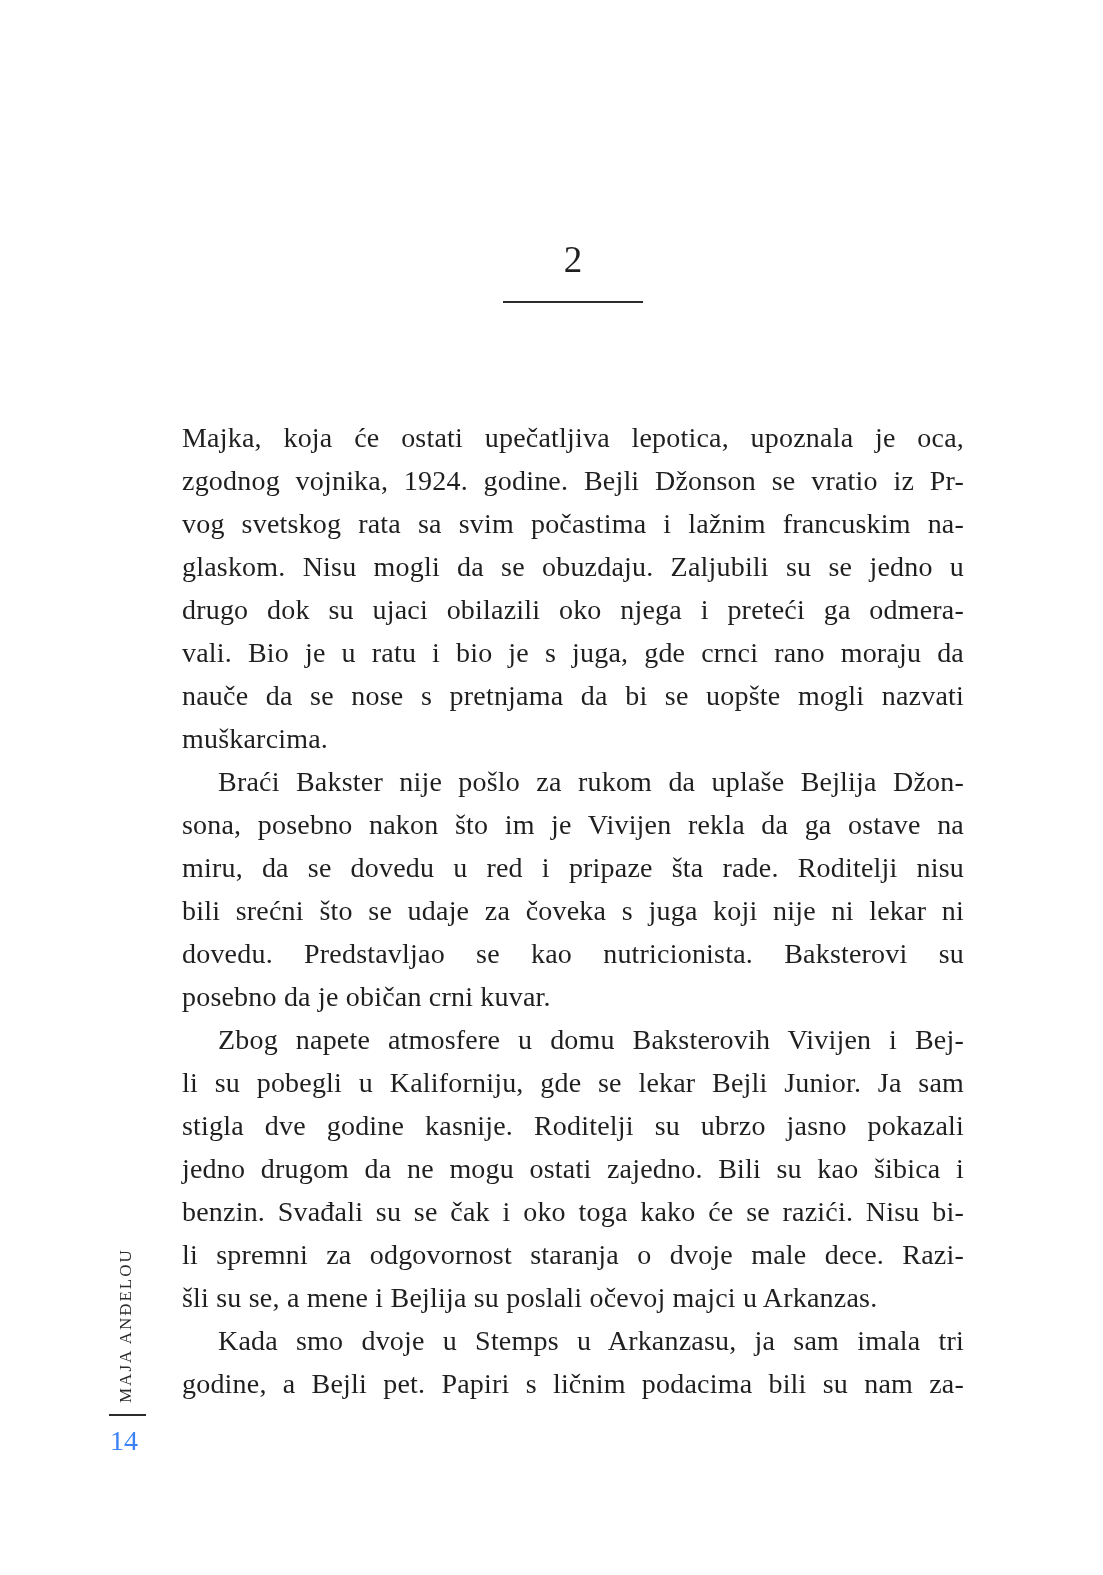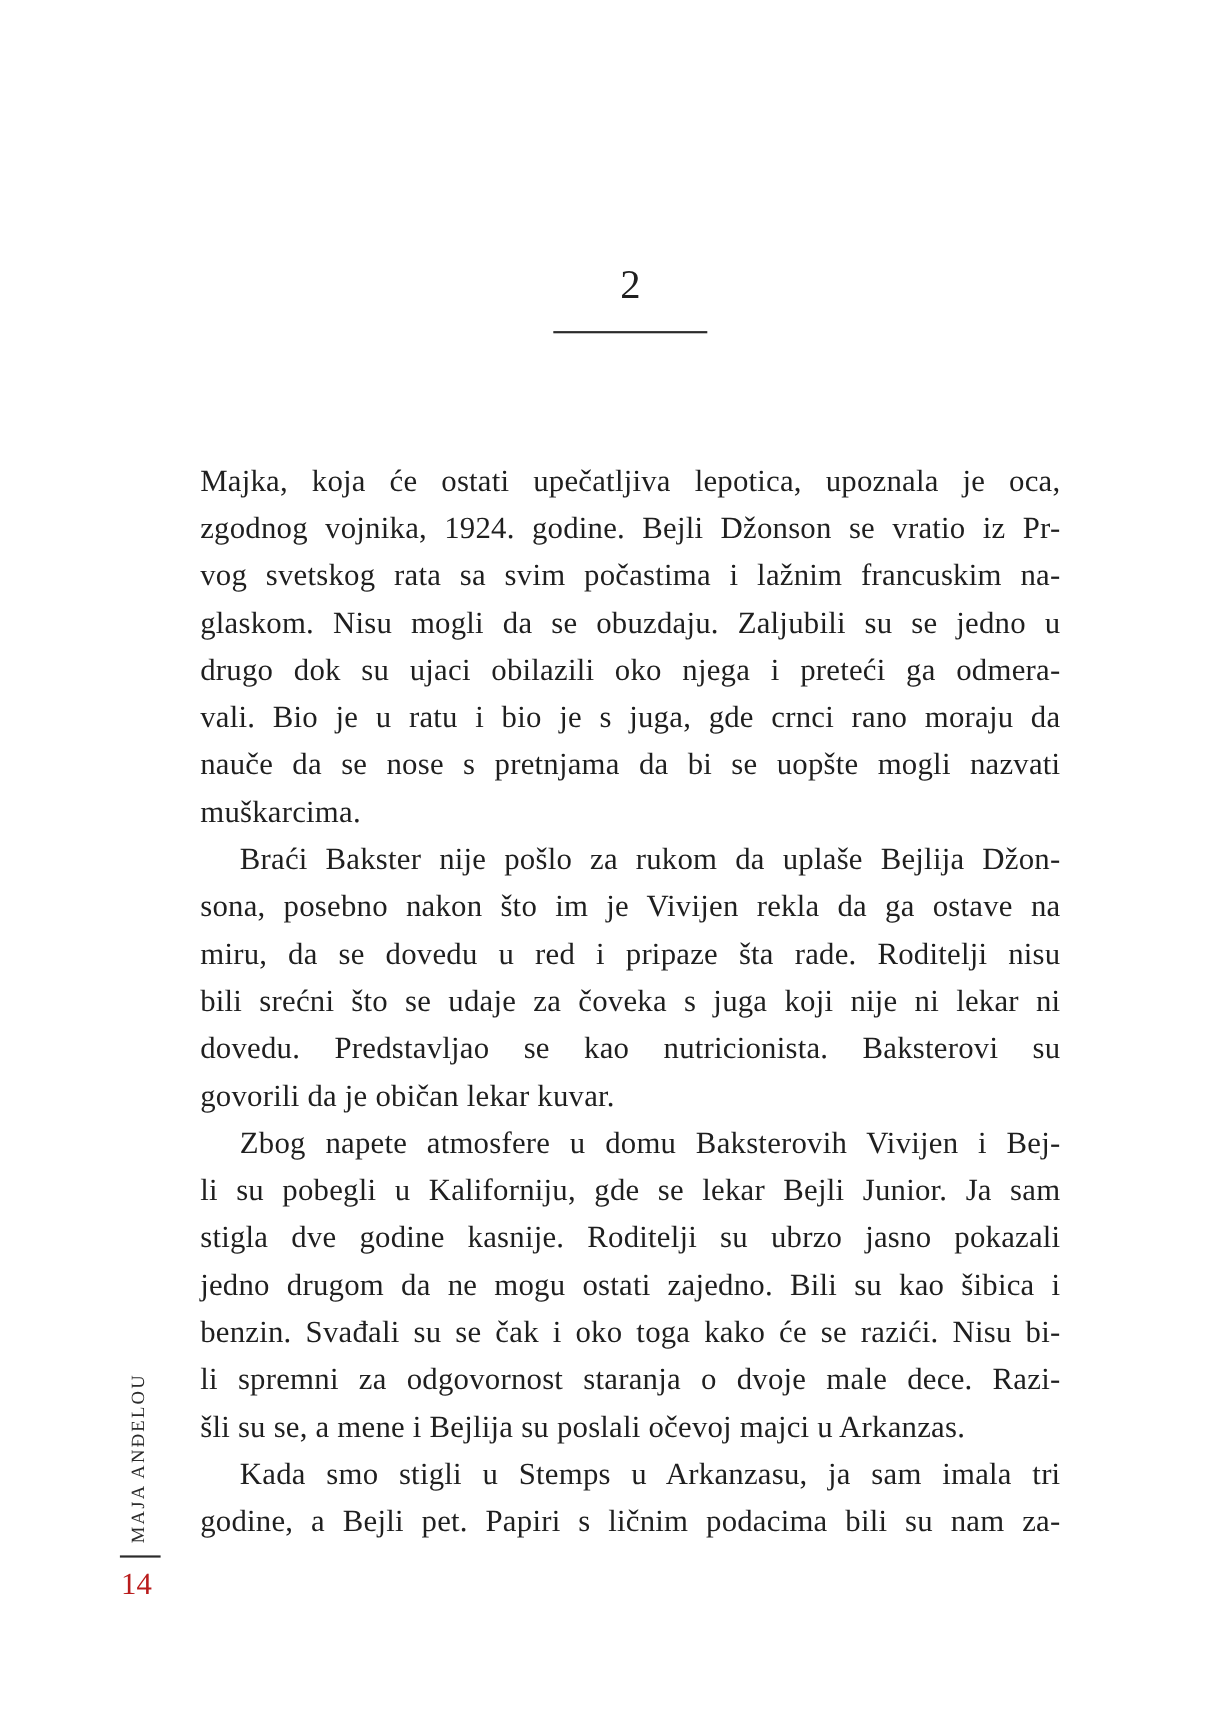--- a/index.html
+++ b/index.html
@@ -76,21 +76,21 @@
     width: 37px;
     height: 2px;
     background: #2b2b2b;
   }
   .page-number {
     position: absolute;
     left: 110px;
     top: 1424px;
     font-size: 28px;
     line-height: 34px;
-    color: #b91c1c;
+    color: #3b82f6;
   }
 </style>
 </head>
 <body>
 
 <div class="page">
 
   <div class="chapter-heading">2</div>
 
   <div class="chapter-rule"></div>
@@ -102,29 +102,29 @@
       <div class="line">glaskom. Nisu mogli da se obuzdaju. Zaljubili su se jedno u</div>
       <div class="line">drugo dok su ujaci obilazili oko njega i preteći ga odmera-</div>
       <div class="line">vali. Bio je u ratu i bio je s juga, gde crnci rano moraju da</div>
       <div class="line">nauče da se nose s pretnjama da bi se uopšte mogli nazvati</div>
       <div class="line last">muškarcima.</div>
       <div class="line indent">Braći Bakster nije pošlo za rukom da uplaše Bejlija Džon-</div>
       <div class="line">sona, posebno nakon što im je Vivijen rekla da ga ostave na</div>
       <div class="line">miru, da se dovedu u red i pripaze šta rade. Roditelji nisu</div>
       <div class="line">bili srećni što se udaje za čoveka s juga koji nije ni lekar ni</div>
       <div class="line">dovedu. Predstavljao se kao nutricionista. Baksterovi su</div>
-      <div class="line last">govorili da je običan lekar kuvar.</div>
+      <div class="line last">posebno da je običan crni kuvar.</div>
       <div class="line indent">Zbog napete atmosfere u domu Baksterovih Vivijen i Bej-</div>
       <div class="line">li su pobegli u Kaliforniju, gde se lekar Bejli Junior. Ja sam</div>
       <div class="line">stigla dve godine kasnije. Roditelji su ubrzo jasno pokazali</div>
       <div class="line">jedno drugom da ne mogu ostati zajedno. Bili su kao šibica i</div>
       <div class="line">benzin. Svađali su se čak i oko toga kako će se razići. Nisu bi-</div>
       <div class="line">li spremni za odgovornost staranja o dvoje male dece. Razi-</div>
       <div class="line last">šli su se, a mene i Bejlija su poslali očevoj majci u Arkanzas.</div>
-      <div class="line indent">Kada smo stigli u Stemps u Arkanzasu, ja sam imala tri</div>
+      <div class="line indent">Kada smo dvoje u Stemps u Arkanzasu, ja sam imala tri</div>
       <div class="line">godine, a Bejli pet. Papiri s ličnim podacima bili su nam za-</div>
     </div>
 
   <div class="sidebar-author">MAJA ANĐELOU</div>
 
   <div class="pagenum-rule"></div>
 
   <div class="page-number">14</div>
 
 </div>

